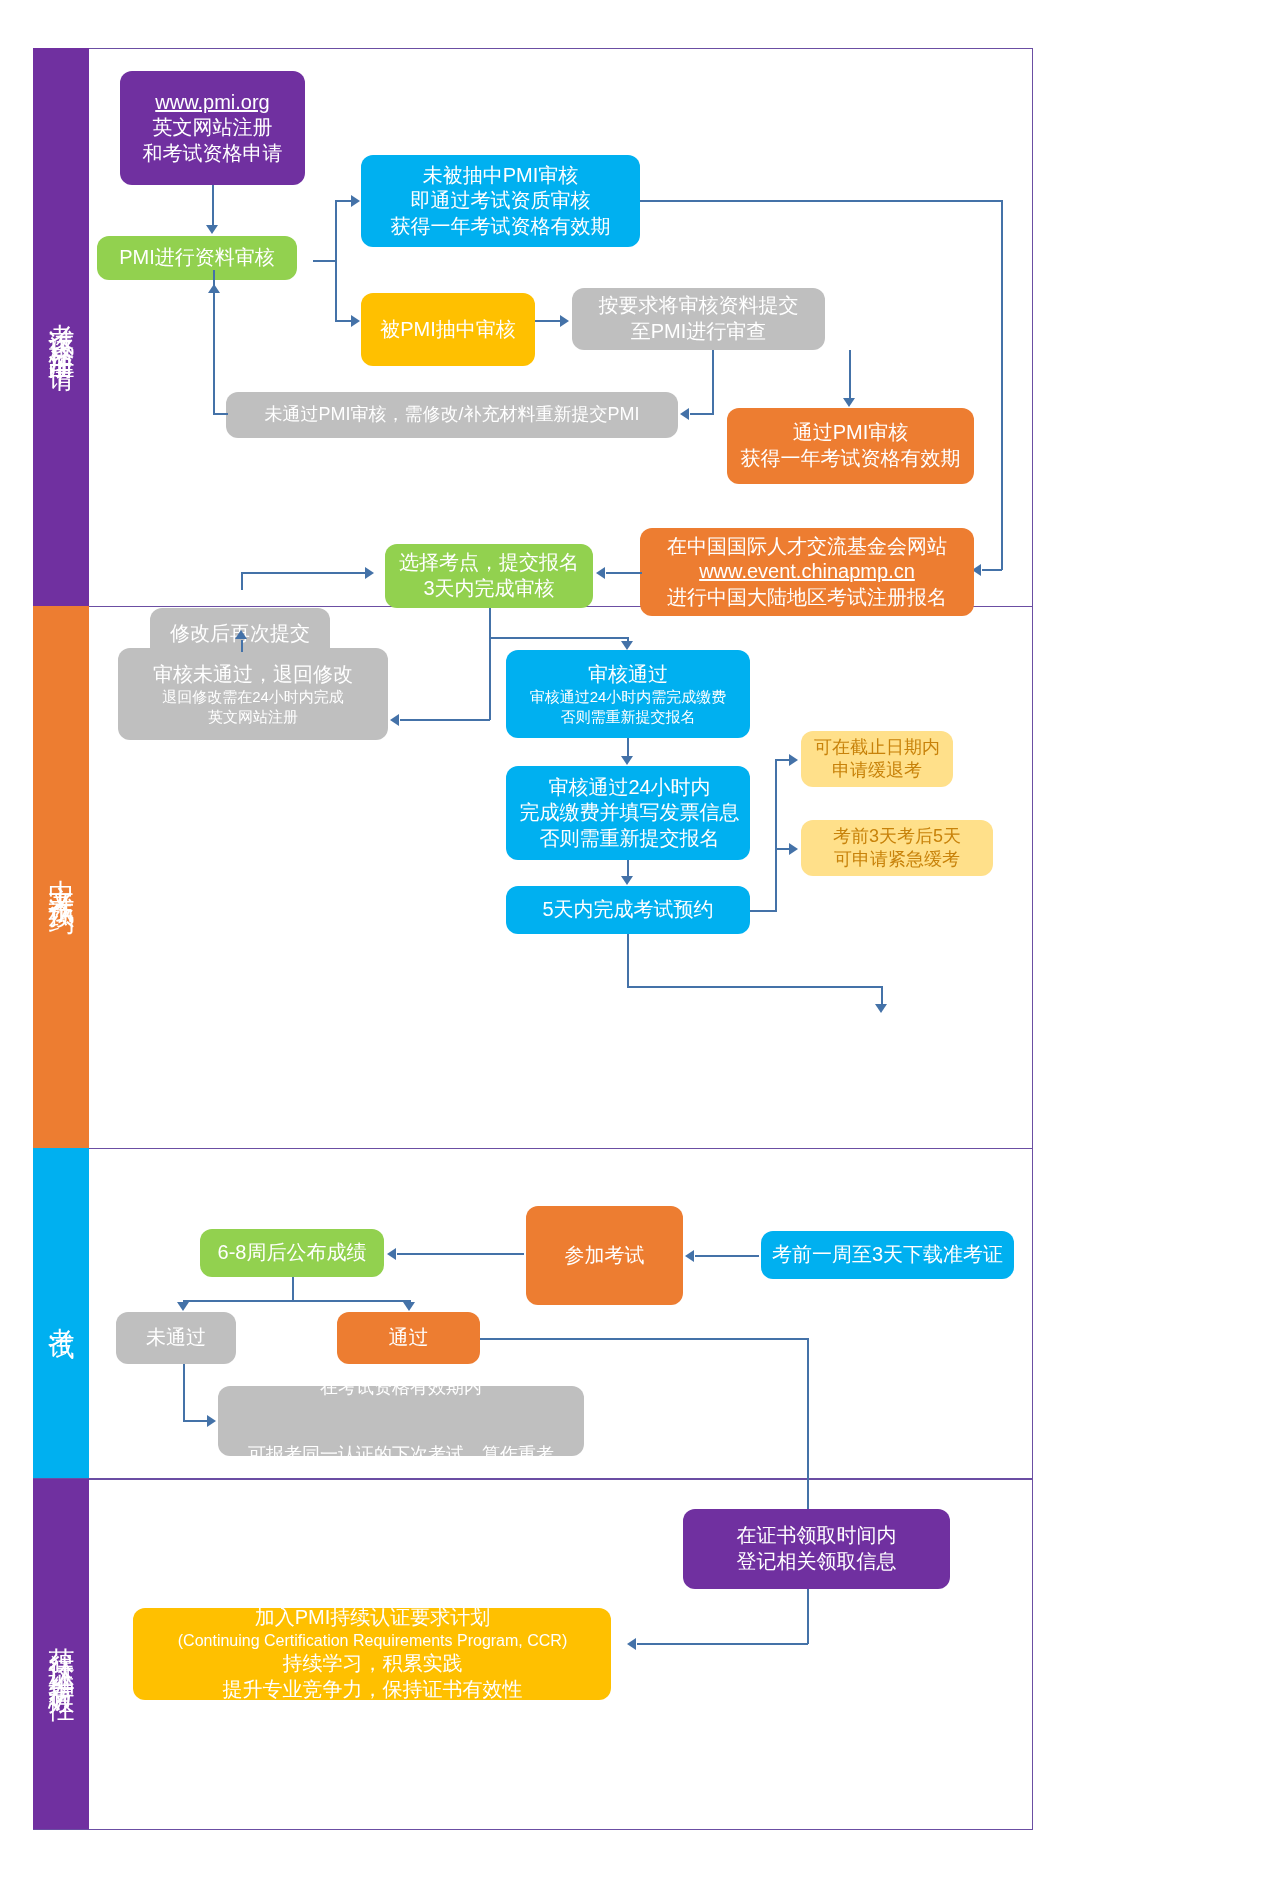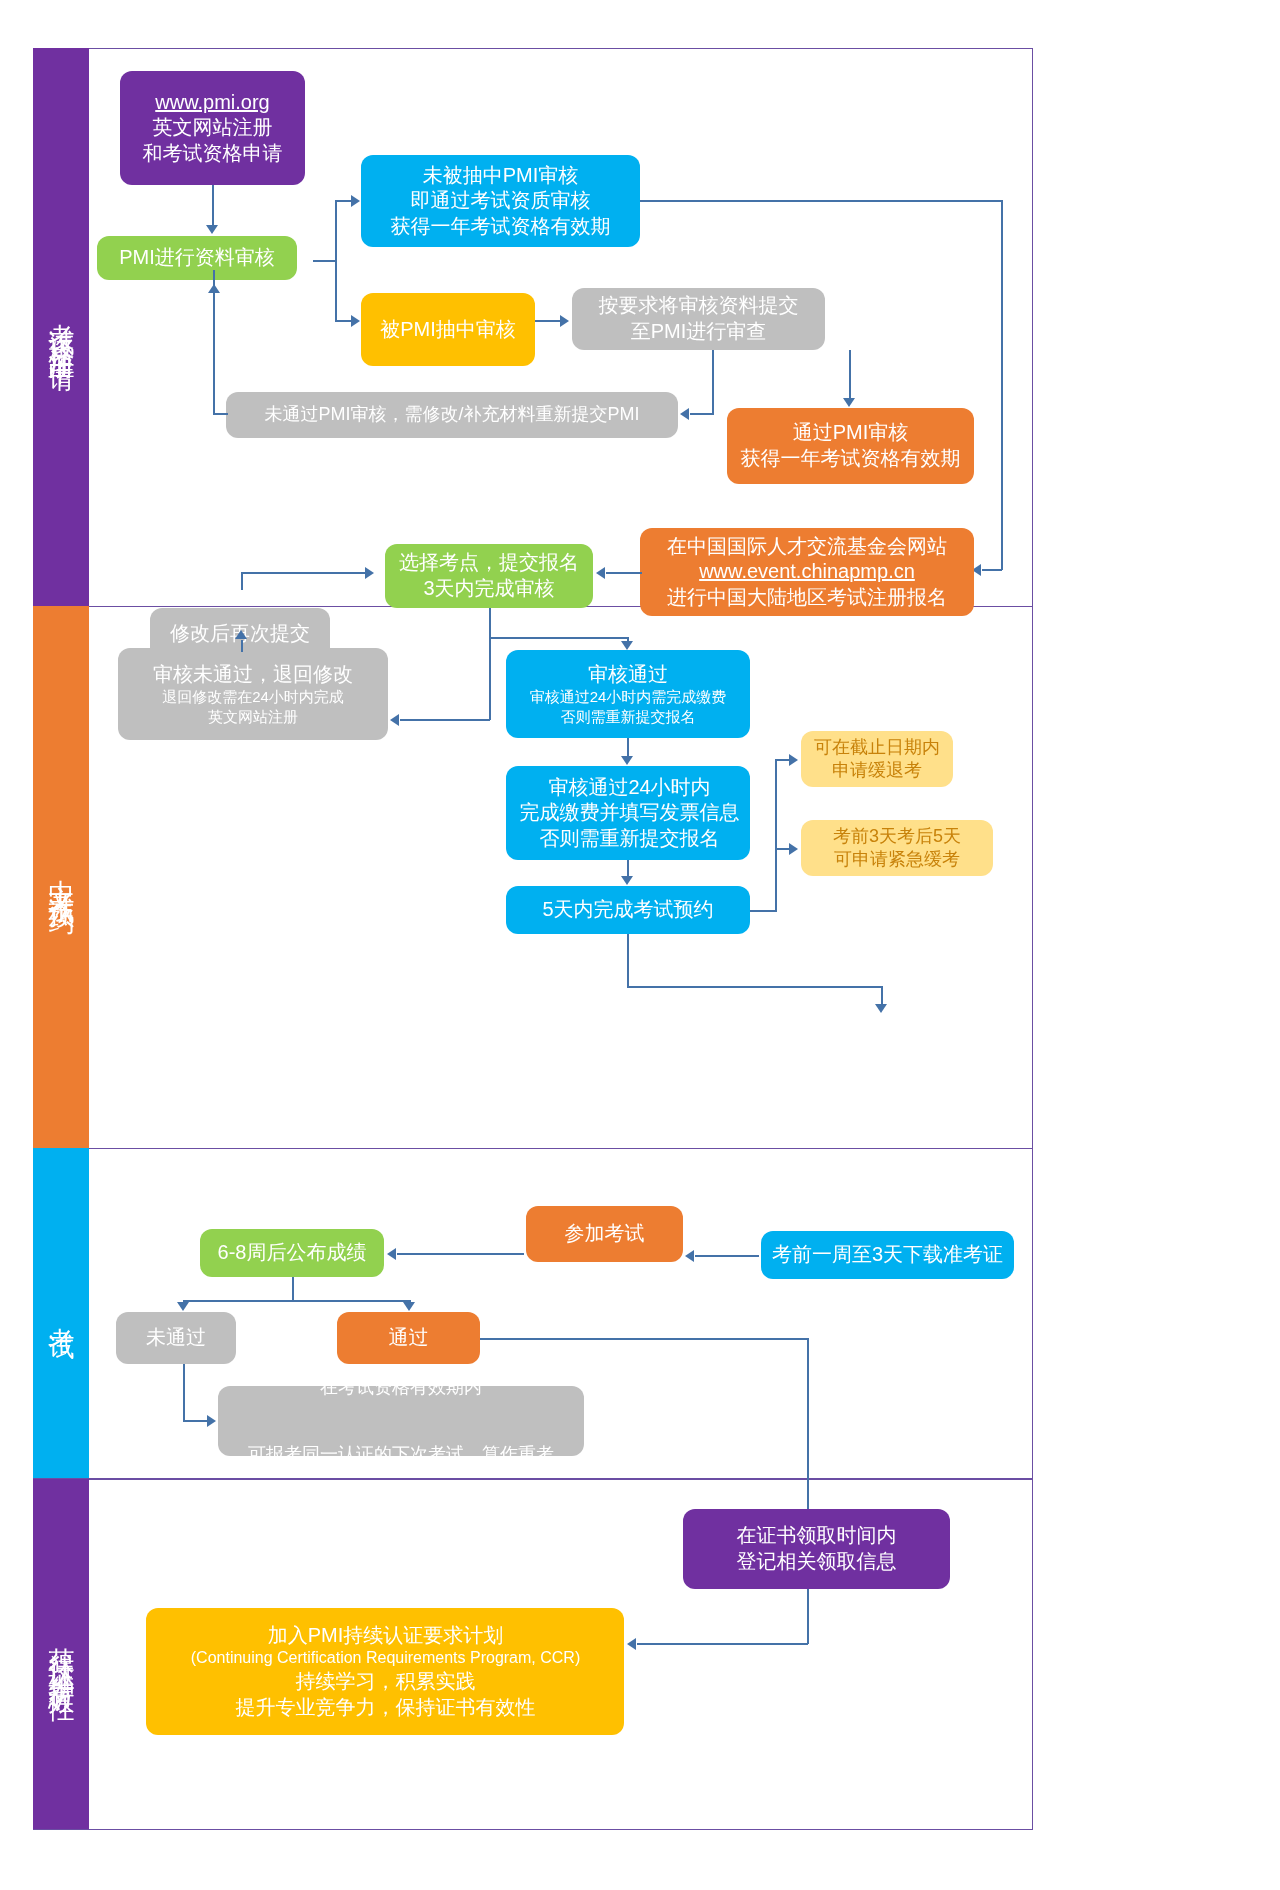--- a/index.html
+++ b/index.html
@@ -208,21 +208,21 @@
 
   <div class="ln lnv" style="left:627px;top:934px;height:53px;"></div>
   <div class="ln lnh" style="left:627px;top:986px;width:256px;"></div>
   <div class="ln lnv" style="left:881px;top:986px;height:20px;"></div>
   <div class="arw ar-d" style="left:875px;top:1004px;"></div>
 
   <div class="node blue" style="left:761px;top:1231px;width:253px;height:48px;">
     <span>考前一周至3天下载准考证</span>
   </div>
 
-  <div class="node orange" style="left:526px;top:1206px;width:157px;height:56px;">
+  <div class="node orange" style="left:526px;top:1206px;width:157px;height:99px;">
     <span>参加考试</span>
   </div>
 
   <div class="node green" style="left:200px;top:1229px;width:184px;height:48px;">
     <span>6-8周后公布成绩</span>
   </div>
 
   <div class="node gray" style="left:116px;top:1312px;width:120px;height:52px;align-items:center;">
     <span>未通过</span>
   </div>
@@ -256,20 +256,20 @@
   <div class="ln lnh" style="left:480px;top:1338px;width:329px;"></div>
   <div class="ln lnv" style="left:807px;top:1338px;height:306px;"></div>
   <div class="ln lnh" style="left:637px;top:1643px;width:171px;"></div>
   <div class="arw ar-l" style="left:627px;top:1638px;"></div>
 
   <div class="node purple" style="left:683px;top:1509px;width:267px;height:80px;">
     <span>在证书领取时间内</span>
     <span>登记相关领取信息</span>
   </div>
 
-  <div class="node amber" style="left:146px;top:1608px;width:478px;height:127px;padding-left:9px;">
+  <div class="node amber" style="left:133px;top:1608px;width:478px;height:92px;padding-left:9px;">
     <span>加入PMI持续认证要求计划</span>
     <span class="xsmall">(Continuing Certification Requirements Program, CCR)</span>
     <span>持续学习，积累实践</span>
     <span>提升专业竞争力，保持证书有效性</span>
   </div>
 
 </div>
 
 </body></html>

